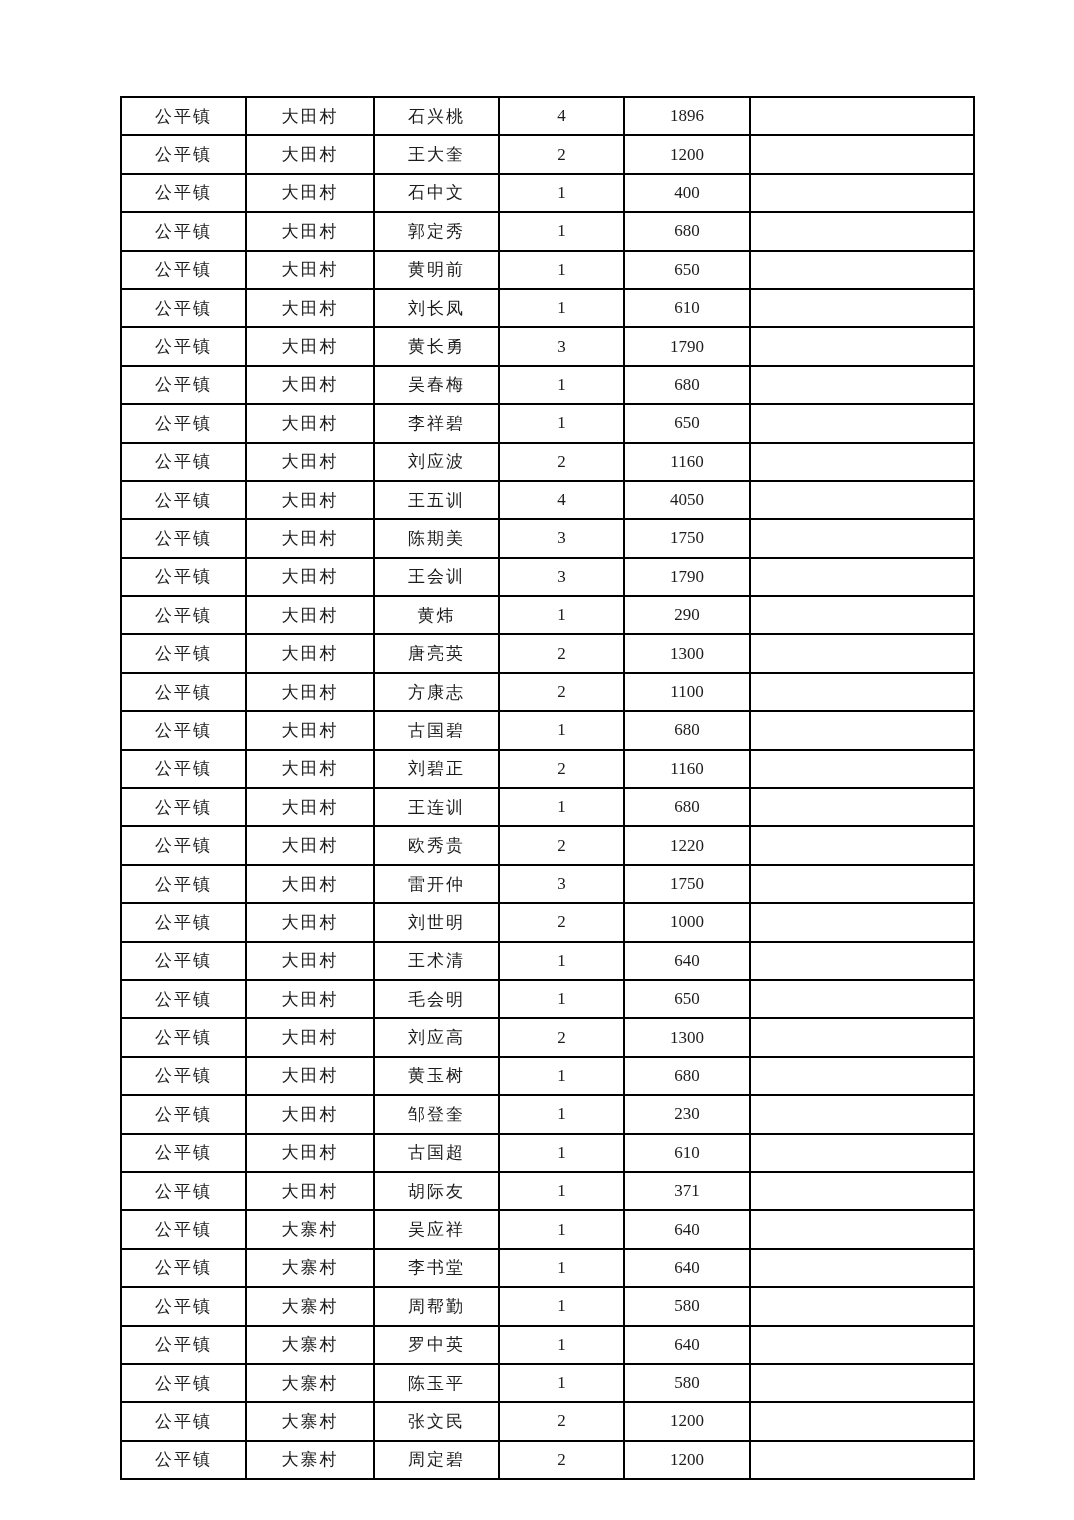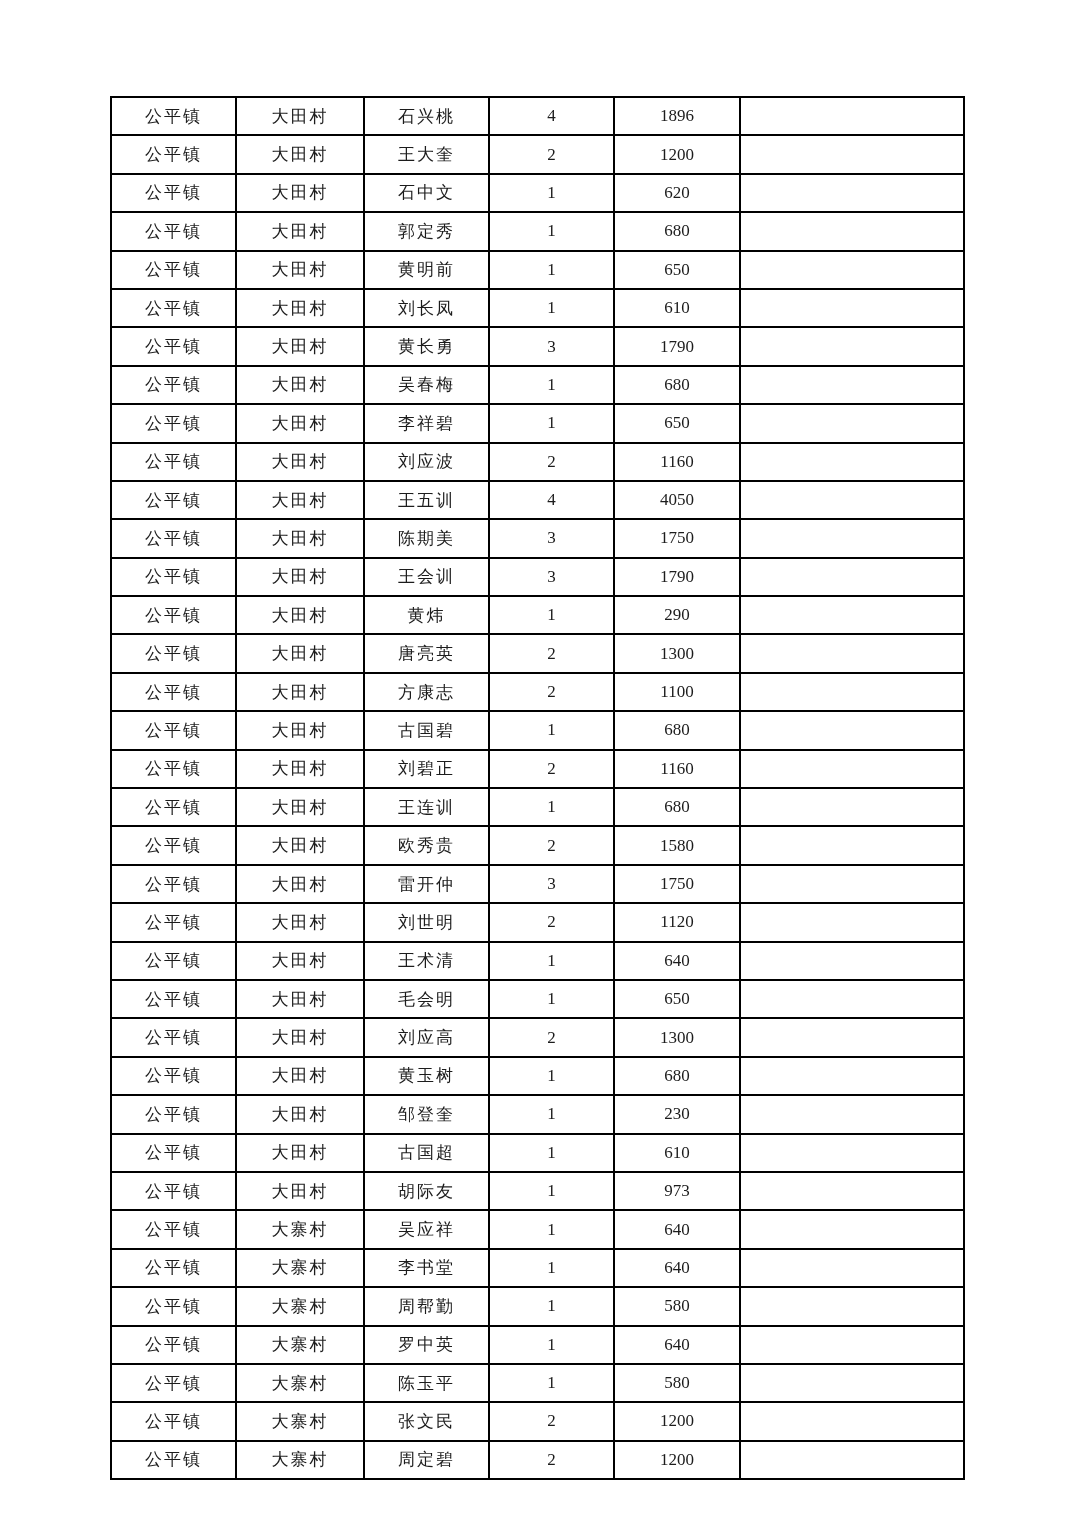--- a/index.html
+++ b/index.html
@@ -10,21 +10,21 @@
   .page {
     position: relative;
     width: 1074px;
     height: 1520px;
     background: #ffffff;
     font-family: "Liberation Serif", "DejaVu Serif", serif;
     color: #1c1c1c;
   }
   table.data-table {
     position: absolute;
-    left: 110px;
+    left: 120px;
     top: 96px;
     width: 853px;
     border-collapse: collapse;
     table-layout: fixed;
     padding-left: 32px;
   }
   table.data-table td {
     border: 2px solid #000000;
     height: 36.4px;
     padding: 0;
@@ -67,21 +67,21 @@
           <td>王大奎</td>
           <td class="num">2</td>
           <td class="num">1200</td>
           <td></td>
         </tr>
         <tr>
           <td>公平镇</td>
           <td>大田村</td>
           <td>石中文</td>
           <td class="num">1</td>
-          <td class="num">620</td>
+          <td class="num">400</td>
           <td></td>
         </tr>
         <tr>
           <td>公平镇</td>
           <td>大田村</td>
           <td>郭定秀</td>
           <td class="num">1</td>
           <td class="num">680</td>
           <td></td>
         </tr>
@@ -203,37 +203,37 @@
           <td>王连训</td>
           <td class="num">1</td>
           <td class="num">680</td>
           <td></td>
         </tr>
         <tr>
           <td>公平镇</td>
           <td>大田村</td>
           <td>欧秀贵</td>
           <td class="num">2</td>
-          <td class="num">1580</td>
+          <td class="num">1220</td>
           <td></td>
         </tr>
         <tr>
           <td>公平镇</td>
           <td>大田村</td>
           <td>雷开仲</td>
           <td class="num">3</td>
           <td class="num">1750</td>
           <td></td>
         </tr>
         <tr>
           <td>公平镇</td>
           <td>大田村</td>
           <td>刘世明</td>
           <td class="num">2</td>
-          <td class="num">1120</td>
+          <td class="num">1000</td>
           <td></td>
         </tr>
         <tr>
           <td>公平镇</td>
           <td>大田村</td>
           <td>王术清</td>
           <td class="num">1</td>
           <td class="num">640</td>
           <td></td>
         </tr>
@@ -275,21 +275,21 @@
           <td>古国超</td>
           <td class="num">1</td>
           <td class="num">610</td>
           <td></td>
         </tr>
         <tr>
           <td>公平镇</td>
           <td>大田村</td>
           <td>胡际友</td>
           <td class="num">1</td>
-          <td class="num">973</td>
+          <td class="num">371</td>
           <td></td>
         </tr>
         <tr>
           <td>公平镇</td>
           <td>大寨村</td>
           <td>吴应祥</td>
           <td class="num">1</td>
           <td class="num">640</td>
           <td></td>
         </tr>

